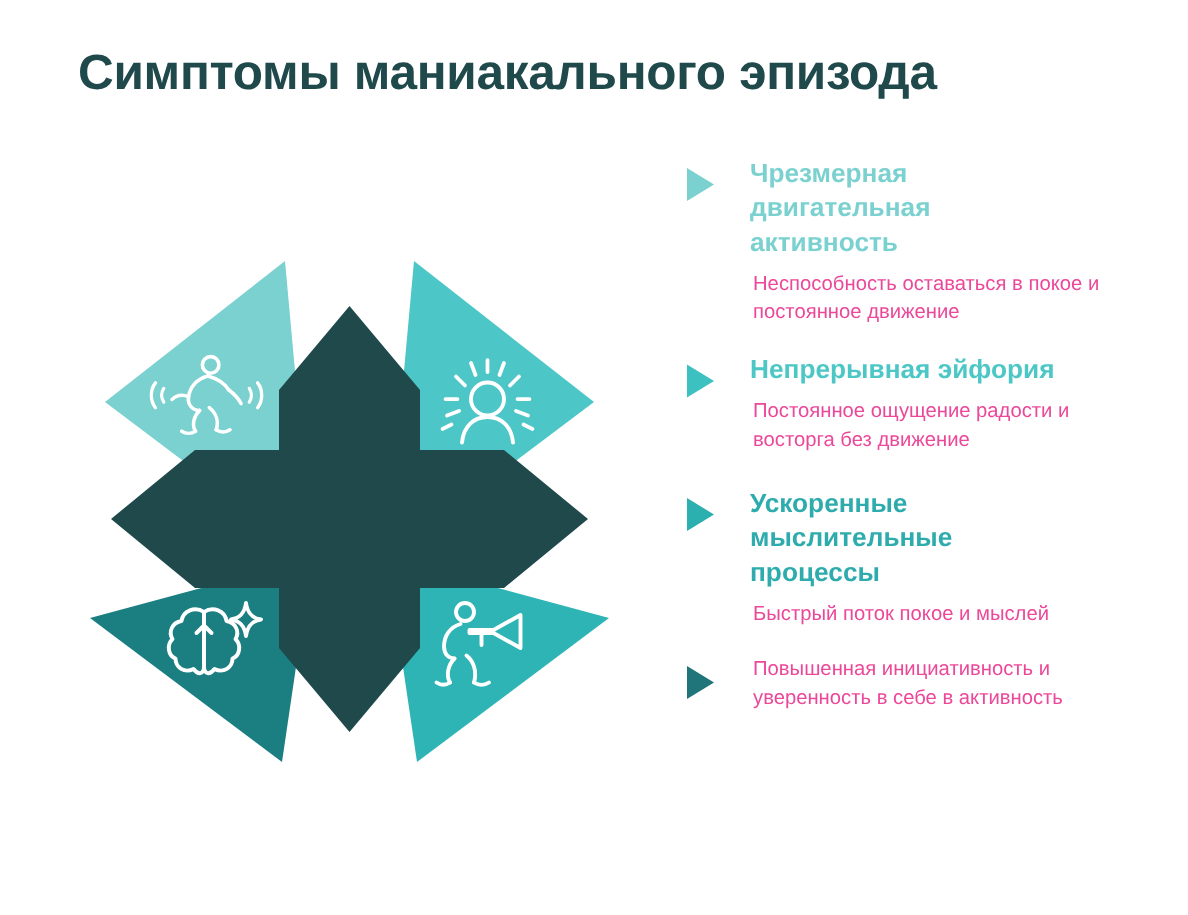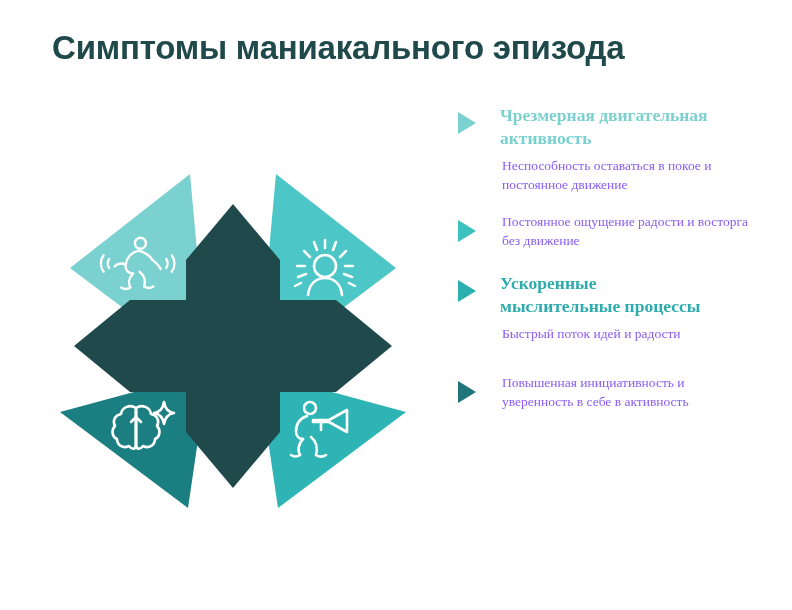--- a/index.html
+++ b/index.html
@@ -50,21 +50,20 @@
     width: 370px;
     height: 360px;
   }
 
   
   .symptom-list {
     position: absolute;
     left: 458px;
     top: 104px;
     width: 300px;
-    font-family: Liberation Serif, serif;
   }
   .symptom-item {
     position: relative;
     padding-left: 42px;
     margin-bottom: 14px;
   }
   .symptom-item:last-child { margin-bottom: 0; }
 
   .marker {
     position: absolute;
@@ -90,30 +89,30 @@
     max-width: 215px;
   }
   .symptom-heading.c0 { color: #7AD1CF; }
   .symptom-heading.c1 { color: #4CC7C6; }
   .symptom-heading.c2 { color: #2EACAD; }
   .symptom-heading.c3 { color: #1C9C9B; }
 
   .symptom-desc {
     font-size: 13.5px;
     line-height: 19px;
-    color: #8b5cf6;
+    color: #ec4899;
     margin: 0;
     padding-left: 2px;
     max-width: 268px;
   }
 
   
   .symptom-item[data-index="0"] { margin-bottom: 18px; }
   .symptom-item[data-index="1"] { margin-bottom: 22px; }
-  .symptom-item[data-index="2"] { margin-bottom: 30px; }
+  .symptom-item[data-index="2"] { margin-bottom: 18px; }
 </style>
 </head>
 <body>
 
 <div class="infographic">
 
   <div class="page-title">Симптомы маниакального эпизода</div>
 
   <div class="illustration">
     <svg viewBox="0 0 370 360" xmlns="http://www.w3.org/2000/svg">
@@ -191,27 +190,28 @@
   <div class="symptom-list">
 
     <div class="symptom-item" data-index="0">
       <span class="marker c0"></span>
       <p class="symptom-heading c0">Чрезмерная двигательная активность</p>
       <p class="symptom-desc">Неспособность оставаться в покое и постоянное движение</p>
     </div>
 
     <div class="symptom-item" data-index="1">
       <span class="marker c1"></span>
+      <p class="symptom-heading c1">Непрерывная эйфория</p>
       <p class="symptom-desc">Постоянное ощущение радости и восторга без движение</p>
     </div>
 
     <div class="symptom-item" data-index="2">
       <span class="marker c2"></span>
       <p class="symptom-heading c2">Ускоренные мыслительные процессы</p>
-      <p class="symptom-desc">Быстрый поток идей и радости</p>
+      <p class="symptom-desc">Быстрый поток покое и мыслей</p>
     </div>
 
     <div class="symptom-item" data-index="3">
       <span class="marker c3"></span>
       <p class="symptom-desc">Повышенная инициативность и уверенность в себе в активность</p>
     </div>
 
   </div>
 
 </div>

